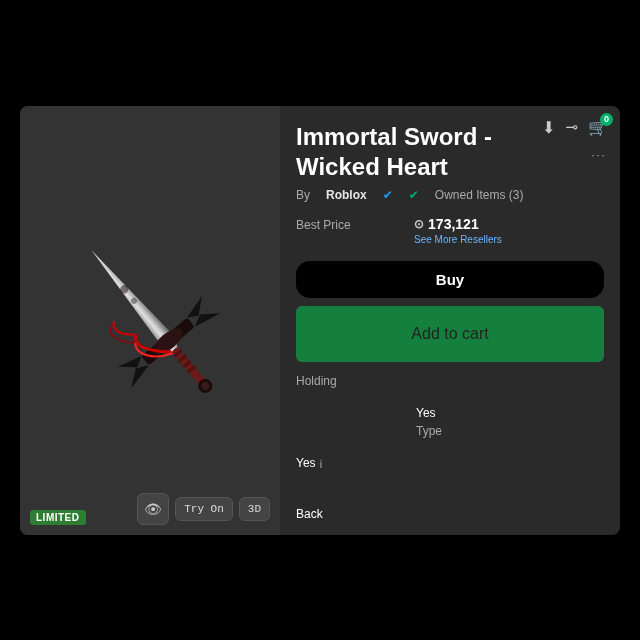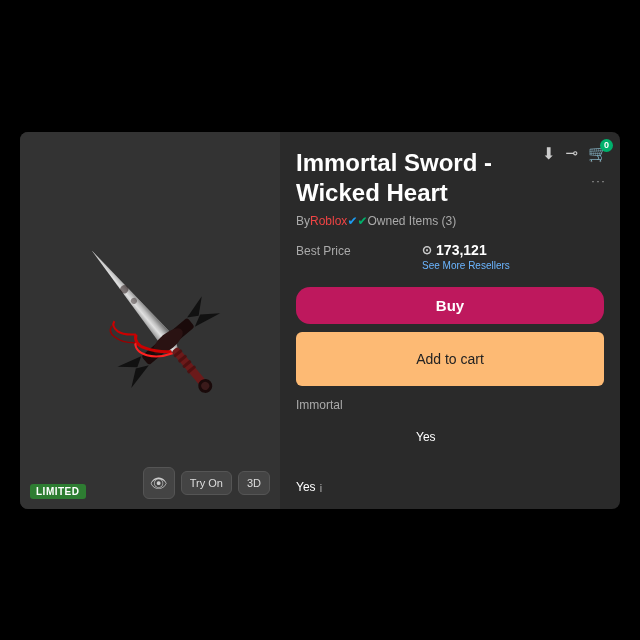--- a/index.html
+++ b/index.html
@@ -92,20 +92,21 @@
     }
 
     .try-on-btn, .three-d-btn {
       background: #444;
       border: 1px solid #555;
       color: #ddd;
       font-size: 11px;
       padding: 5px 8px;
       border-radius: 6px;
       cursor: pointer;
+      font-family: Liberation Mono, monospace;
     }
 
     
     .right-panel {
       flex: 1;
       padding: 14px 16px;
       color: #fff;
       position: relative;
     }
 
@@ -155,53 +156,53 @@
       line-height: 1.25;
       margin-bottom: 6px;
       margin-top: 2px;
       color: #fff;
       padding-right: 70px;
     }
 
     .meta-row {
       display: flex;
       align-items: center;
-      gap: 0;
+      gap: 16px;
       font-size: 12px;
       color: #ccc;
       margin-bottom: 14px;
     }
 
     .by-text {
       color: #aaa;
     }
 
     .creator-name {
-      color: #ef4444;
-      font-weight: 400;
+      color: #e5e5e5;
+      font-weight: 700;
     }
 
     .verified-icon {
       color: #1d9bf0;
       font-size: 12px;
     }
 
     .owned-icon {
       color: #00b06c;
       font-size: 12px;
     }
 
     .owned-text {
       color: #aaa;
     }
 
     .price-row {
       display: flex;
       align-items: flex-start;
-      gap: 16px;
+      gap: 8px;
       margin-bottom: 4px;
     }
 
     .price-label {
       color: #aaa;
       font-size: 12px;
       min-width: 110px;
       padding-top: 2px;
     }
 
@@ -226,40 +227,40 @@
 
     .see-resellers {
       color: #6bb5ff;
       font-size: 10px;
       cursor: pointer;
       margin-top: 2px;
     }
 
     .buy-btn {
       width: 100%;
-      background: #be185d;
+      background: #000000;
       color: #fff;
       border: none;
       border-radius: 14px;
       padding: 10px;
       font-size: 15px;
       font-weight: bold;
       cursor: pointer;
       margin-top: 12px;
       margin-bottom: 8px;
     }
 
     .add-cart-btn {
       width: 100%;
-      background: #fdba74;
+      background: #15803d;
       color: #222;
       border: none;
       border-radius: 6px;
       padding: 19px;
-      font-size: 14px;
+      font-size: 16px;
       font-weight: 500;
       cursor: pointer;
       margin-bottom: 12px;
     }
 
     .details-grid {
       display: grid;
       grid-template-columns: 120px 1fr;
       gap: 4px 0;
       font-size: 12px;
@@ -401,25 +402,27 @@
       </div>
 
       
       <button class="buy-btn">Buy</button>
 
       
       <button class="add-cart-btn">Add to cart</button>
 
       
       <div class="details-grid">
-        <span class="detail-label">Immortal</span>
+        <span class="detail-label">Holding</span>
         <span class="detail-value">Yes</span>
 
         <div class="detail-value">
           <span>Yes</span>
           <span class="info-icon">ℹ</span>
         </div>
 
+        <span class="detail-label">Type</span>
+        <span class="detail-value">Back</span>
       </div>
 
     </div>
   </div>
 </div>
 
 </body></html>

